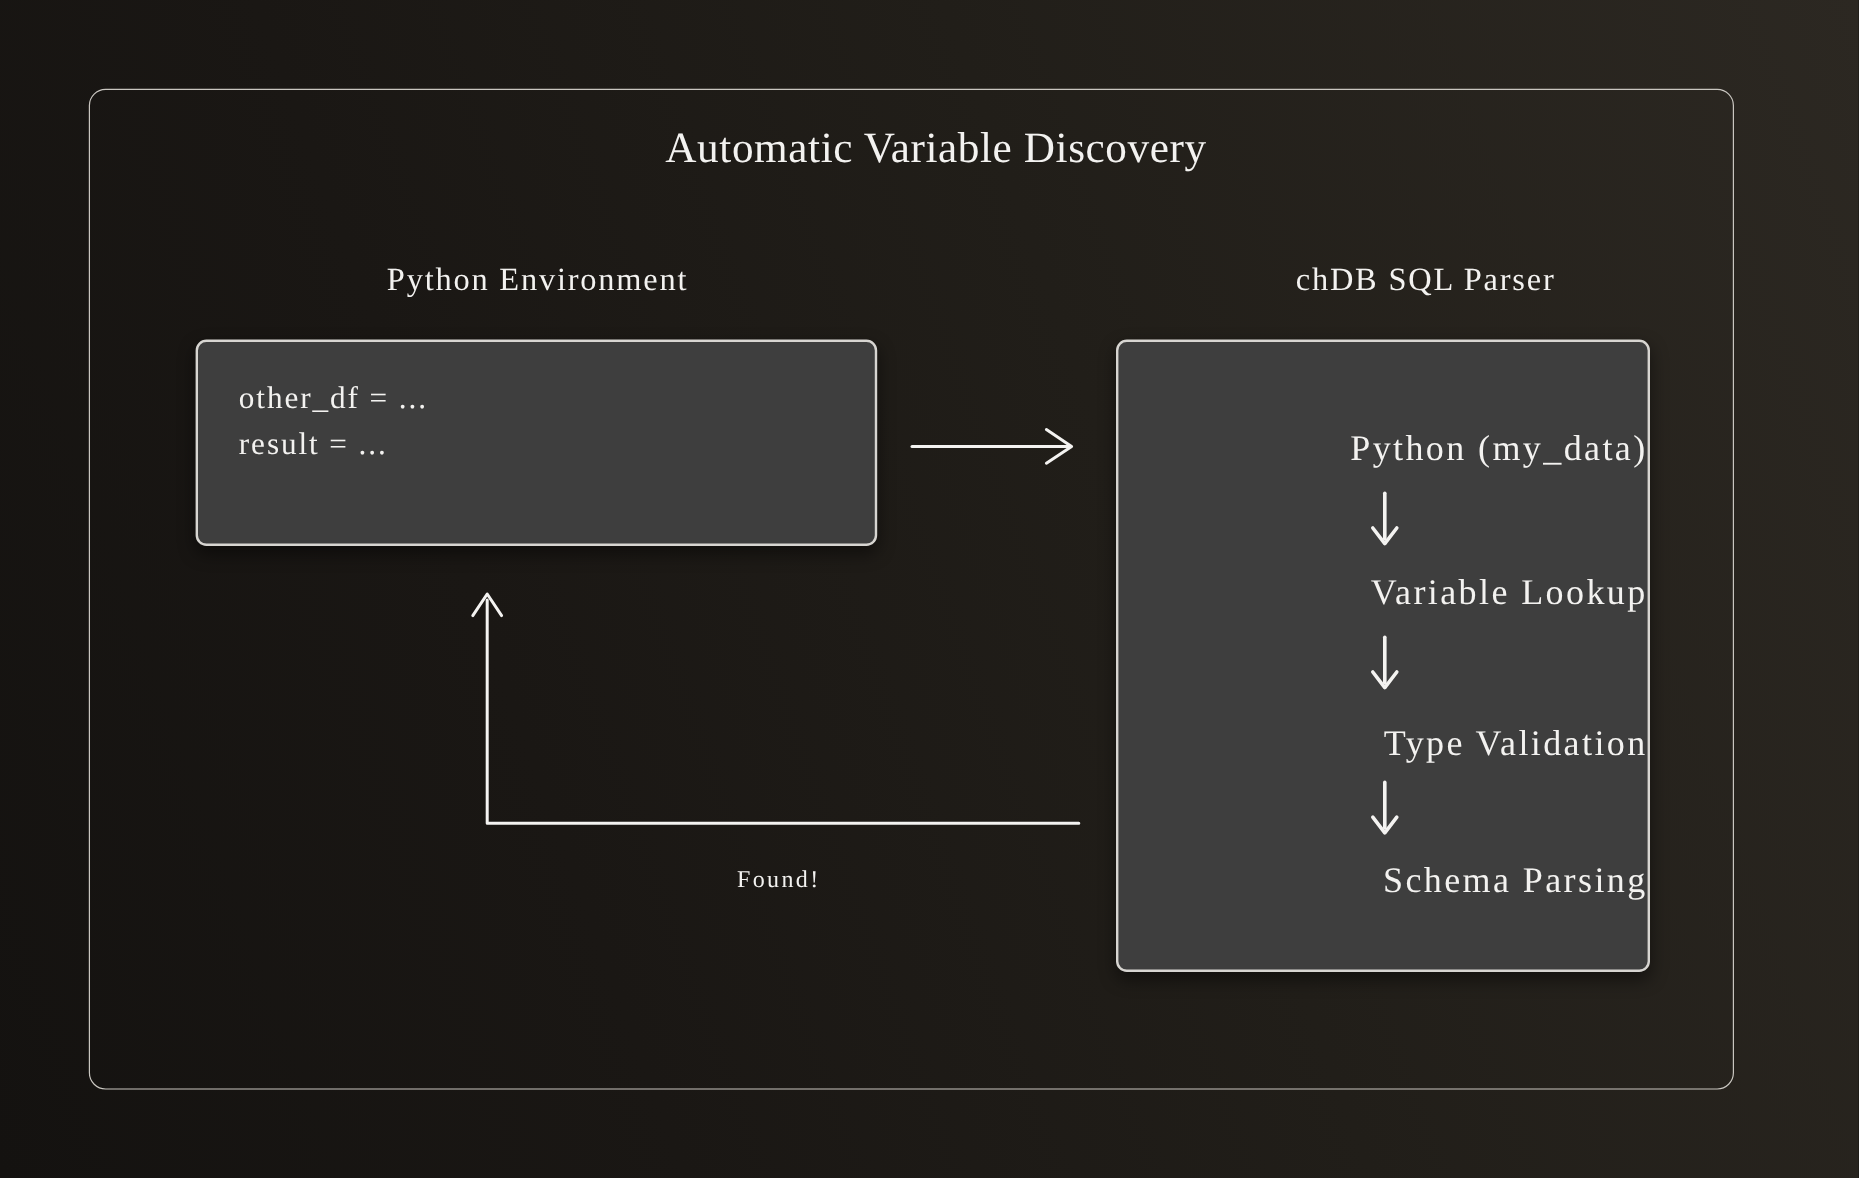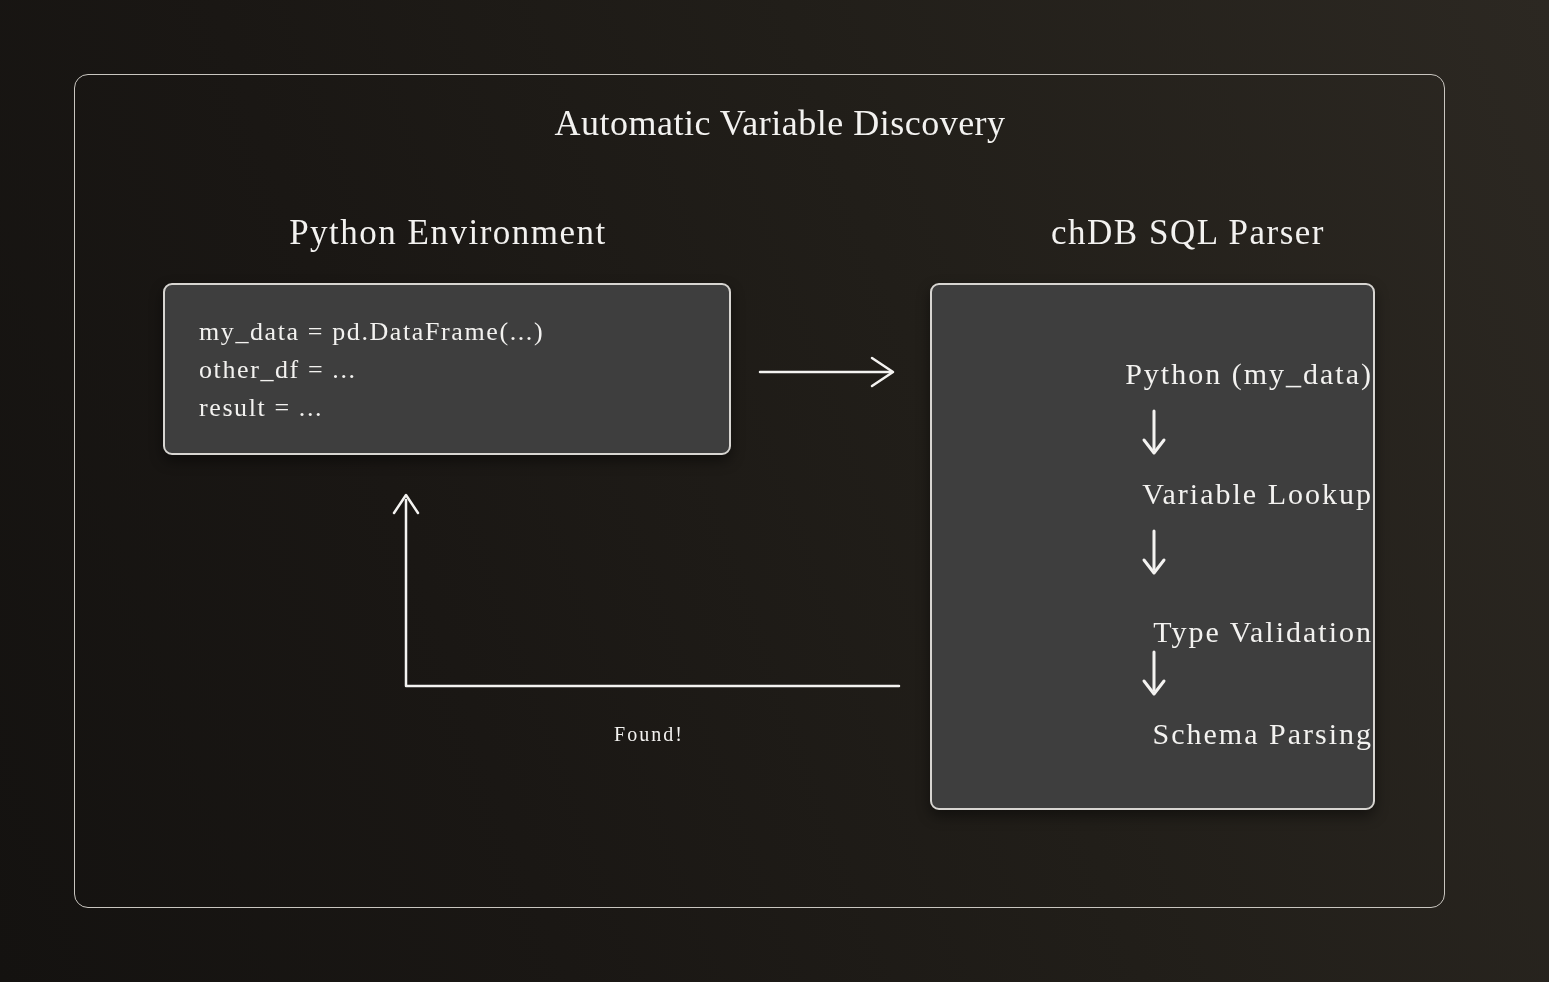--- a/index.html
+++ b/index.html
@@ -28,21 +28,21 @@
     position: absolute;
     left: 780px; top: 123px;
     transform: translate(-50%, -50%);
     font-size: 36px;
     letter-spacing: 0.5px;
     white-space: nowrap;
   }
   .panel-heading {
     position: absolute;
     transform: translate(-50%, -50%);
-    font-size: 35px;
+    font-size: 27px;
     letter-spacing: 1.5px;
     white-space: nowrap;
     text-align: center;
   }
   .heading-left  { left: 448px;  top: 233px; }
   .heading-right { left: 1188px; top: 233px; }
   .inner-box {
     position: absolute;
     background: #3e3e3e;
     border: 2px solid #d7d5d1;
@@ -70,21 +70,21 @@
     left: 0; width: 100%;
     height: 40px;
     line-height: 40px;
     text-align: right;
     font-size: 30px;
     letter-spacing: 2px;
     white-space: nowrap;
   }
   .stage-0 { top: 69px; }
   .stage-1 { top: 189px; }
-  .stage-2 { top: 327px; }
+  .stage-2 { top: 315px; }
   .stage-3 { top: 429px; }
   .down-arrow {
     position: absolute;
     left: 204px;
     width: 36px; height: 48px;
   }
   .arrow-gap-0 { top: 124px; }
   .arrow-gap-1 { top: 244px; }
   .arrow-gap-2 { top: 365px; }
   .overlay-svg {
@@ -115,21 +115,20 @@
 
   <div class="outer-frame"></div>
 
   <div class="diagram-title">Automatic Variable Discovery</div>
 
   <div class="panel-heading heading-left">Python Environment</div>
 
   <div class="panel-heading heading-right">chDB SQL Parser</div>
 
   <div class="inner-box code-box">
-    <div class="code-line">my_data = pd.DataFrame(...)</div>
     <div class="code-line">other_df = ...</div>
     <div class="code-line">result = ...</div>
   </div>
 
   <div class="inner-box parser-box">
     <div class="stage-label stage-0">Python (my_data)</div>
 
     <svg class="down-arrow arrow-gap-0" viewBox="0 0 36 48">
       <line class="stroke" x1="18" y1="2" x2="18" y2="40" stroke-width="3"></line>
       <polyline class="stroke" points="8,31 18,44 28,31" stroke-width="3"></polyline>

